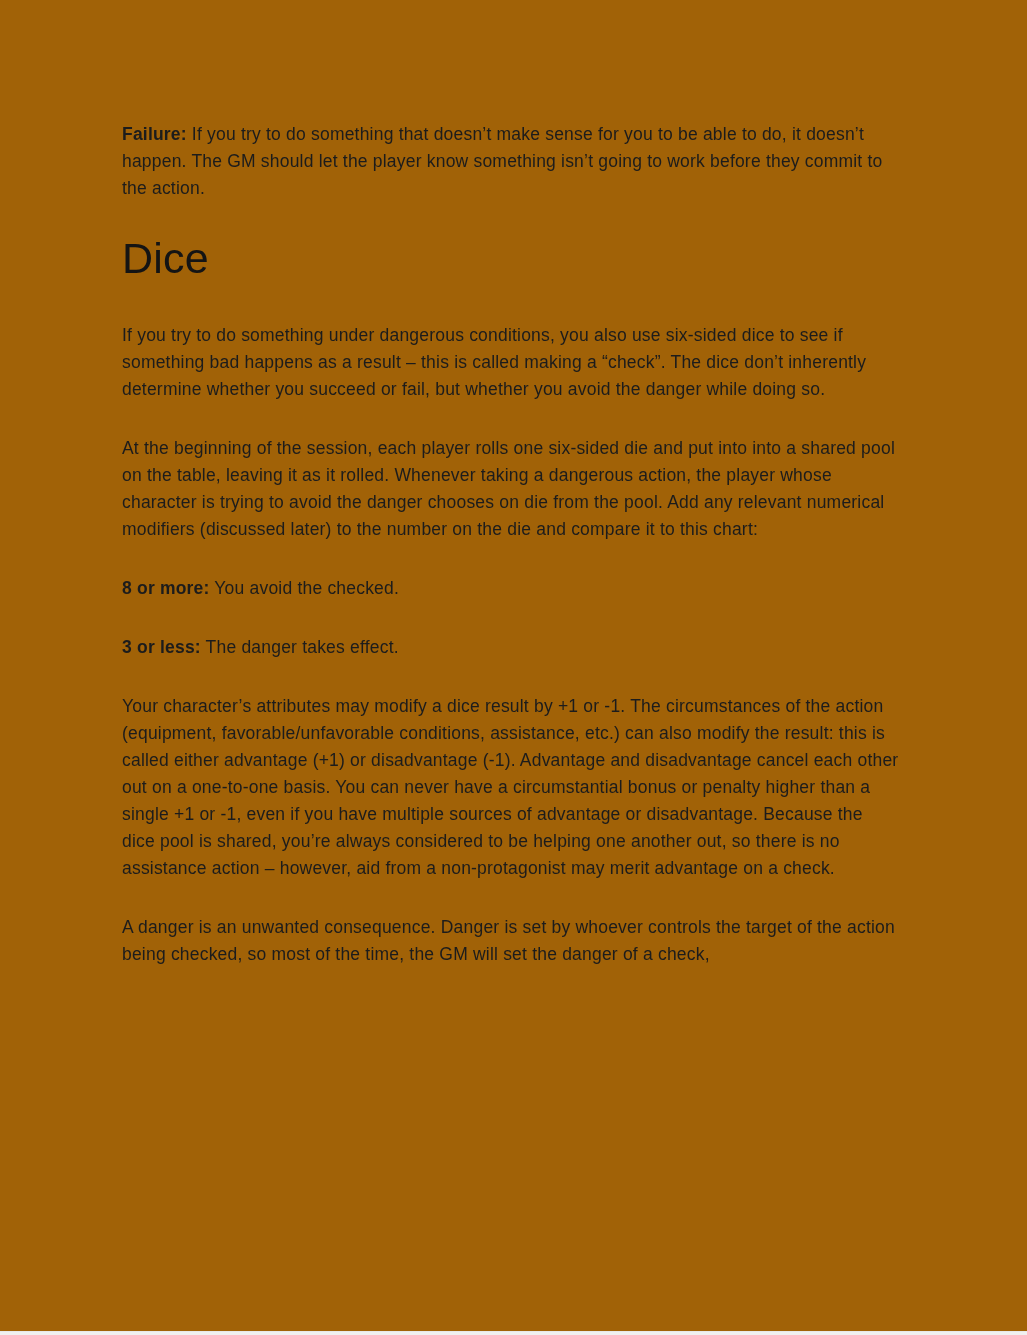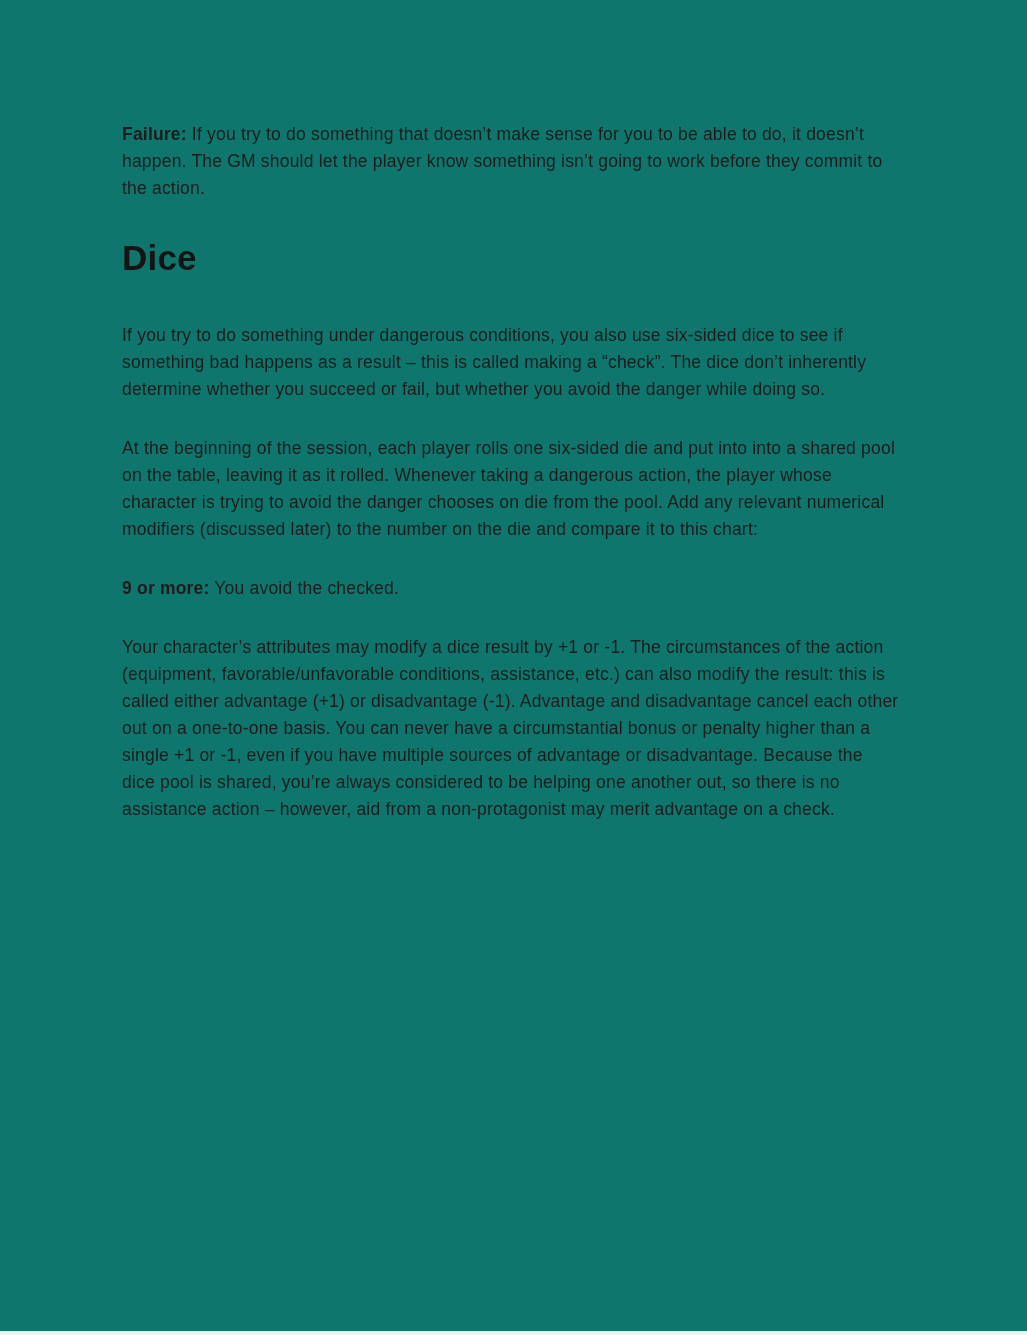--- a/index.html
+++ b/index.html
@@ -10,40 +10,40 @@
     overflow: hidden;
   }
   body {
     font-family: "Liberation Sans", "DejaVu Sans", sans-serif;
     color: #1c1c1c;
     position: relative;
   }
   .doc-page {
     width: 1027px;
     height: 1331px;
-    background: #0f766e;
+    background: #a16207;
     padding: 121px 127px 16px 122px;
   }
   .doc-content {
     width: 778px;
   }
   p.para {
     font-size: 17.5px;
     line-height: 27px;
     letter-spacing: 0.2px;
     margin: 0 0 32px 0;
     color: #1c1c1c;
   }
   p.para strong {
     font-weight: 700;
   }
   h1.doc-heading {
-    font-size: 35px;
+    font-size: 43px;
     line-height: 48px;
-    font-weight: 700;
+    font-weight: 400;
     letter-spacing: 0.2px;
     color: #141414;
     margin: 28px 0 40px 0;
   }
   .bottom-strip {
     position: absolute;
     left: 0;
     bottom: 0;
     width: 1027px;
     height: 4px;
@@ -58,24 +58,26 @@
   <div class="doc-content">
 
     <p class="para"><strong>Failure:</strong><span> If you try to do something that doesn’t make sense for you to be able to do, it doesn’t happen. The GM should let the player know something isn’t going to work before they commit to the action.</span></p>
 
     <h1 class="doc-heading">Dice</h1>
 
     <p class="para"><span>If you try to do something under dangerous conditions, you also use six-sided dice to see if something bad happens as a result – this is called making a “check”. The dice don’t inherently determine whether you succeed or fail, but whether you avoid the danger while doing so.</span></p>
 
     <p class="para"><span>At the beginning of the session, each player rolls one six-sided die and put into into a shared pool on the table, leaving it as it rolled. Whenever taking a dangerous action, the player whose character is trying to avoid the danger chooses on die from the pool. Add any relevant numerical modifiers (discussed later) to the number on the die and compare it to this chart:</span></p>
 
-    <p class="para"><strong>9 or more:</strong><span> You avoid the checked.</span></p>
+    <p class="para"><strong>8 or more:</strong><span> You avoid the checked.</span></p>
 
+    <p class="para"><strong>3 or less:</strong><span> The danger takes effect.</span></p>
 
 
     <p class="para"><span>Your character’s attributes may modify a dice result by +1 or -1. The circumstances of the action (equipment, favorable/unfavorable conditions, assistance, etc.) can also modify the result: this is called either advantage (+1) or disadvantage (-1). Advantage and disadvantage cancel each other out on a one-to-one basis. You can never have a circumstantial bonus or penalty higher than a single +1 or -1, even if you have multiple sources of advantage or disadvantage. Because the dice pool is shared, you’re always considered to be helping one another out, so there is no assistance action – however, aid from a non-protagonist may merit advantage on a check.</span></p>
 
 
+    <p class="para"><span>A danger is an unwanted consequence. Danger is set by whoever controls the target of the action being checked, so most of the time, the GM will set the danger of a check,</span></p>
 
   </div>
 </div>
 
 <div class="bottom-strip"></div>
 
 </body></html>

